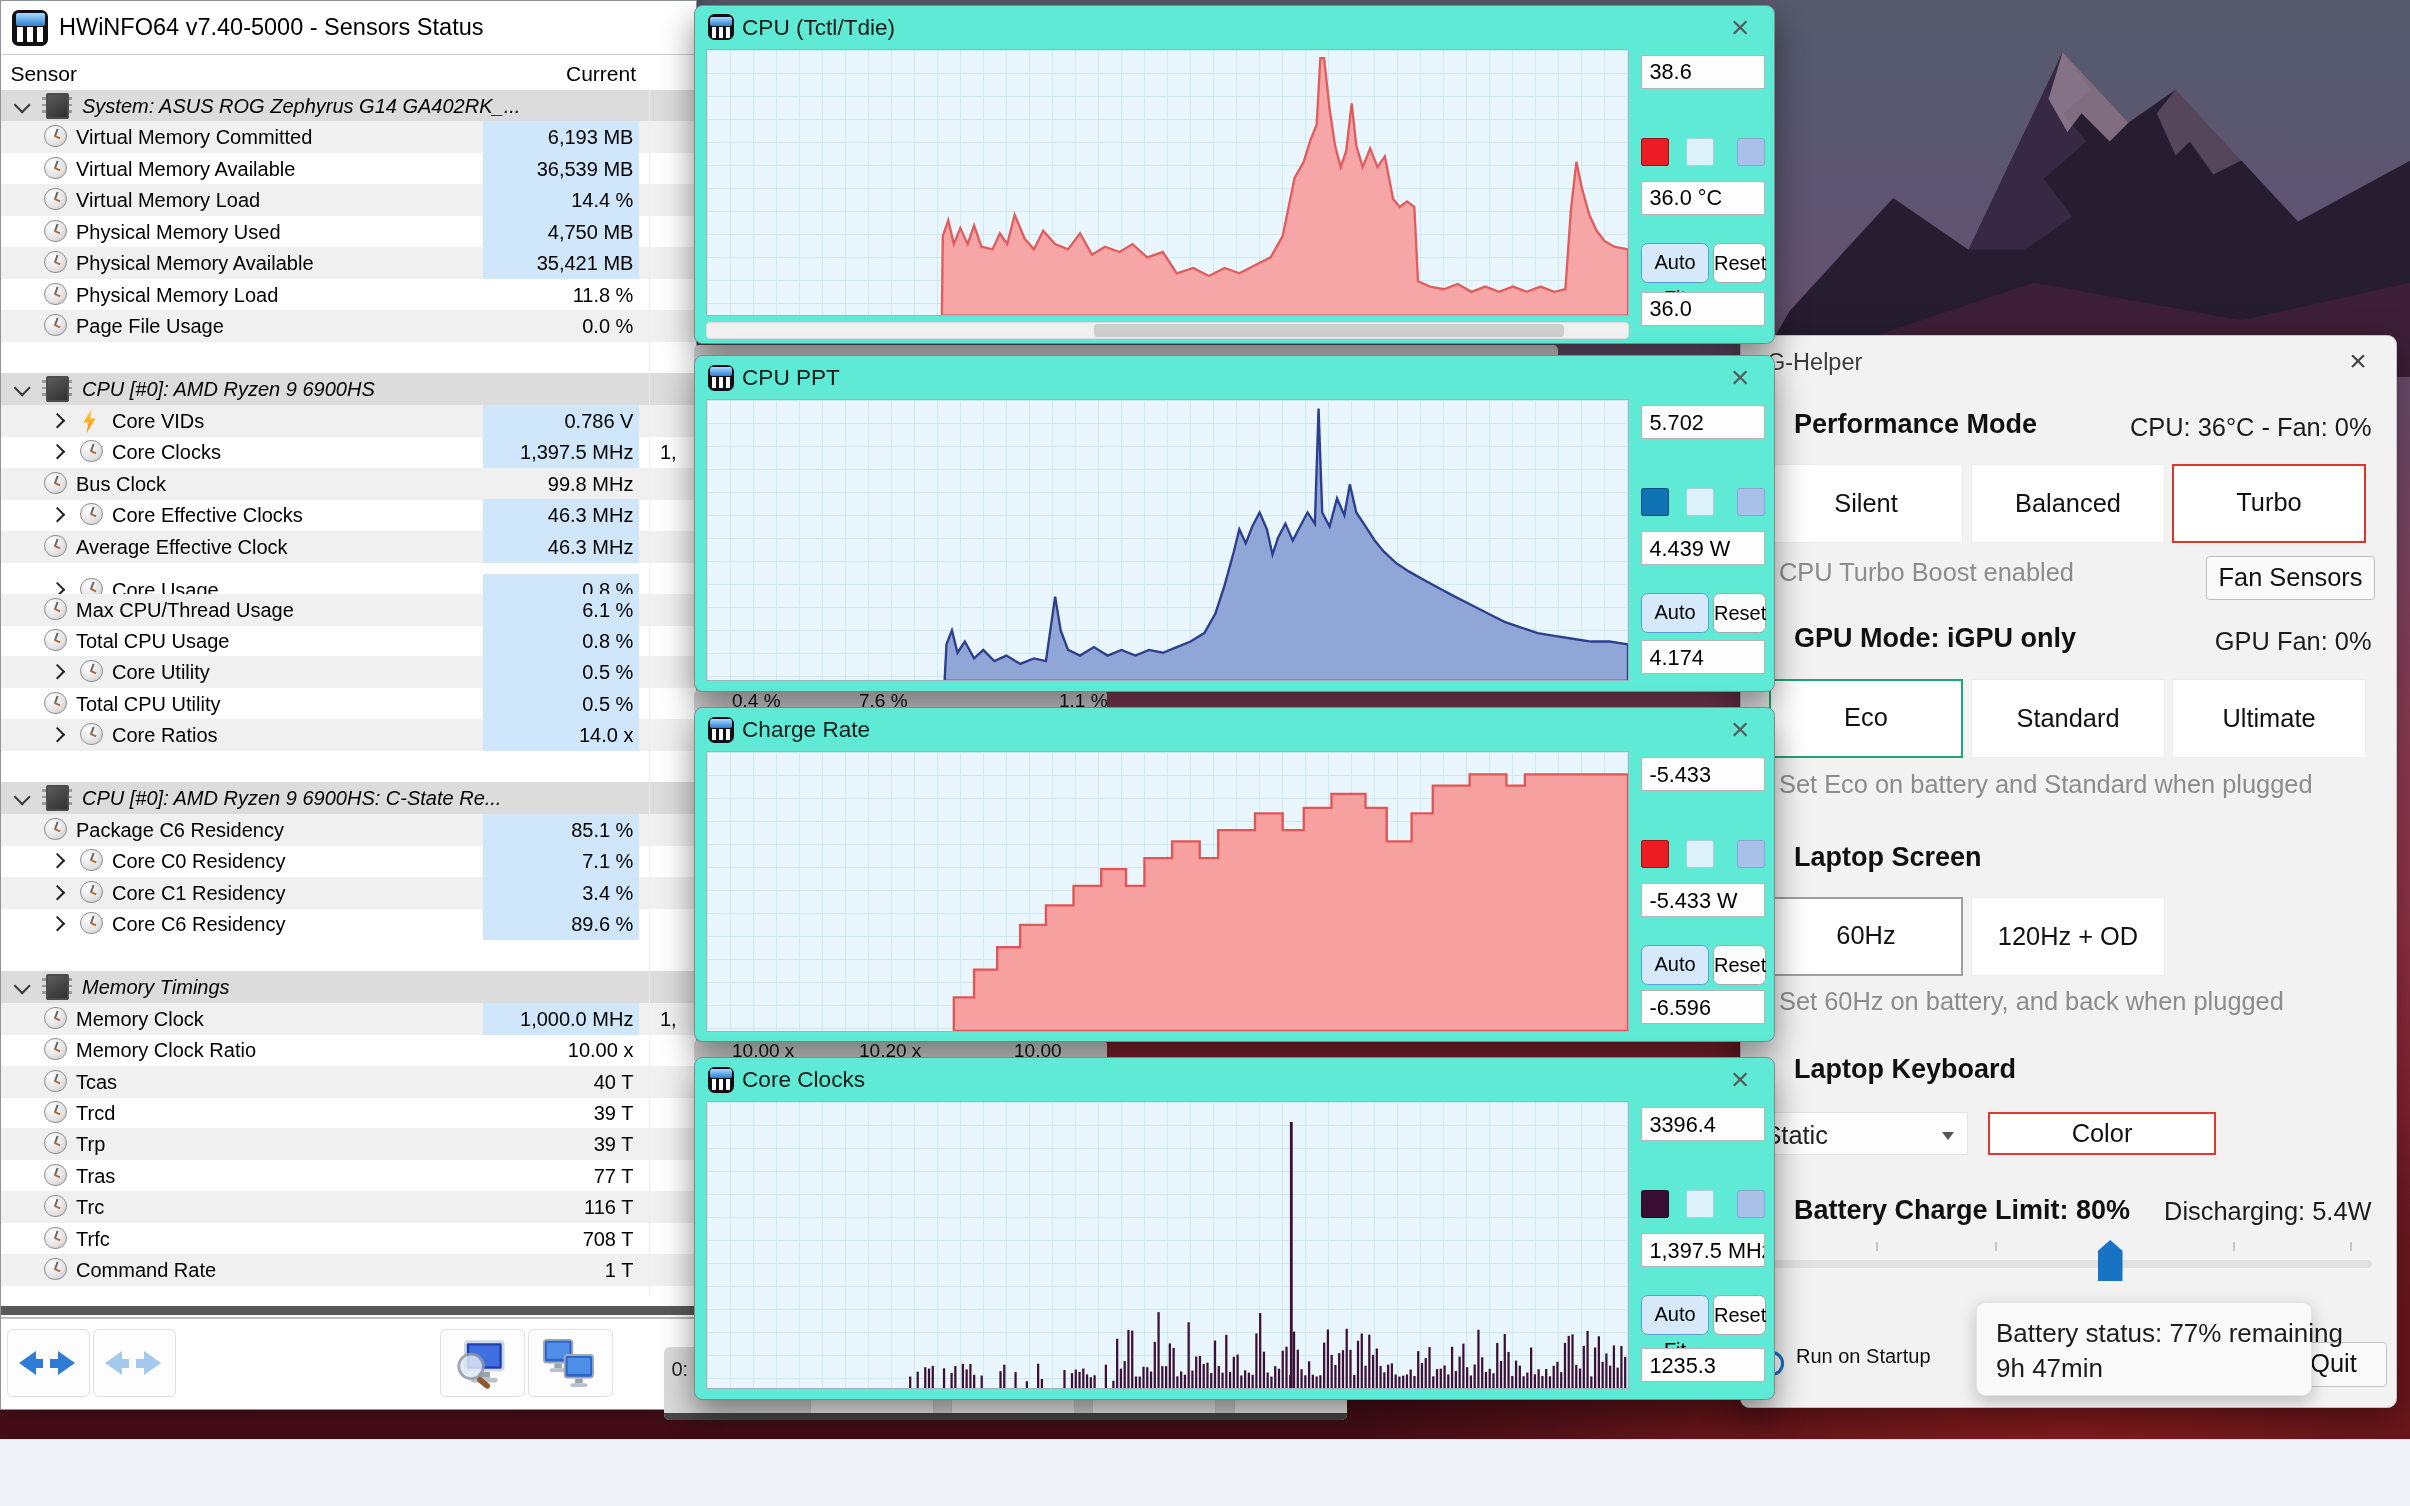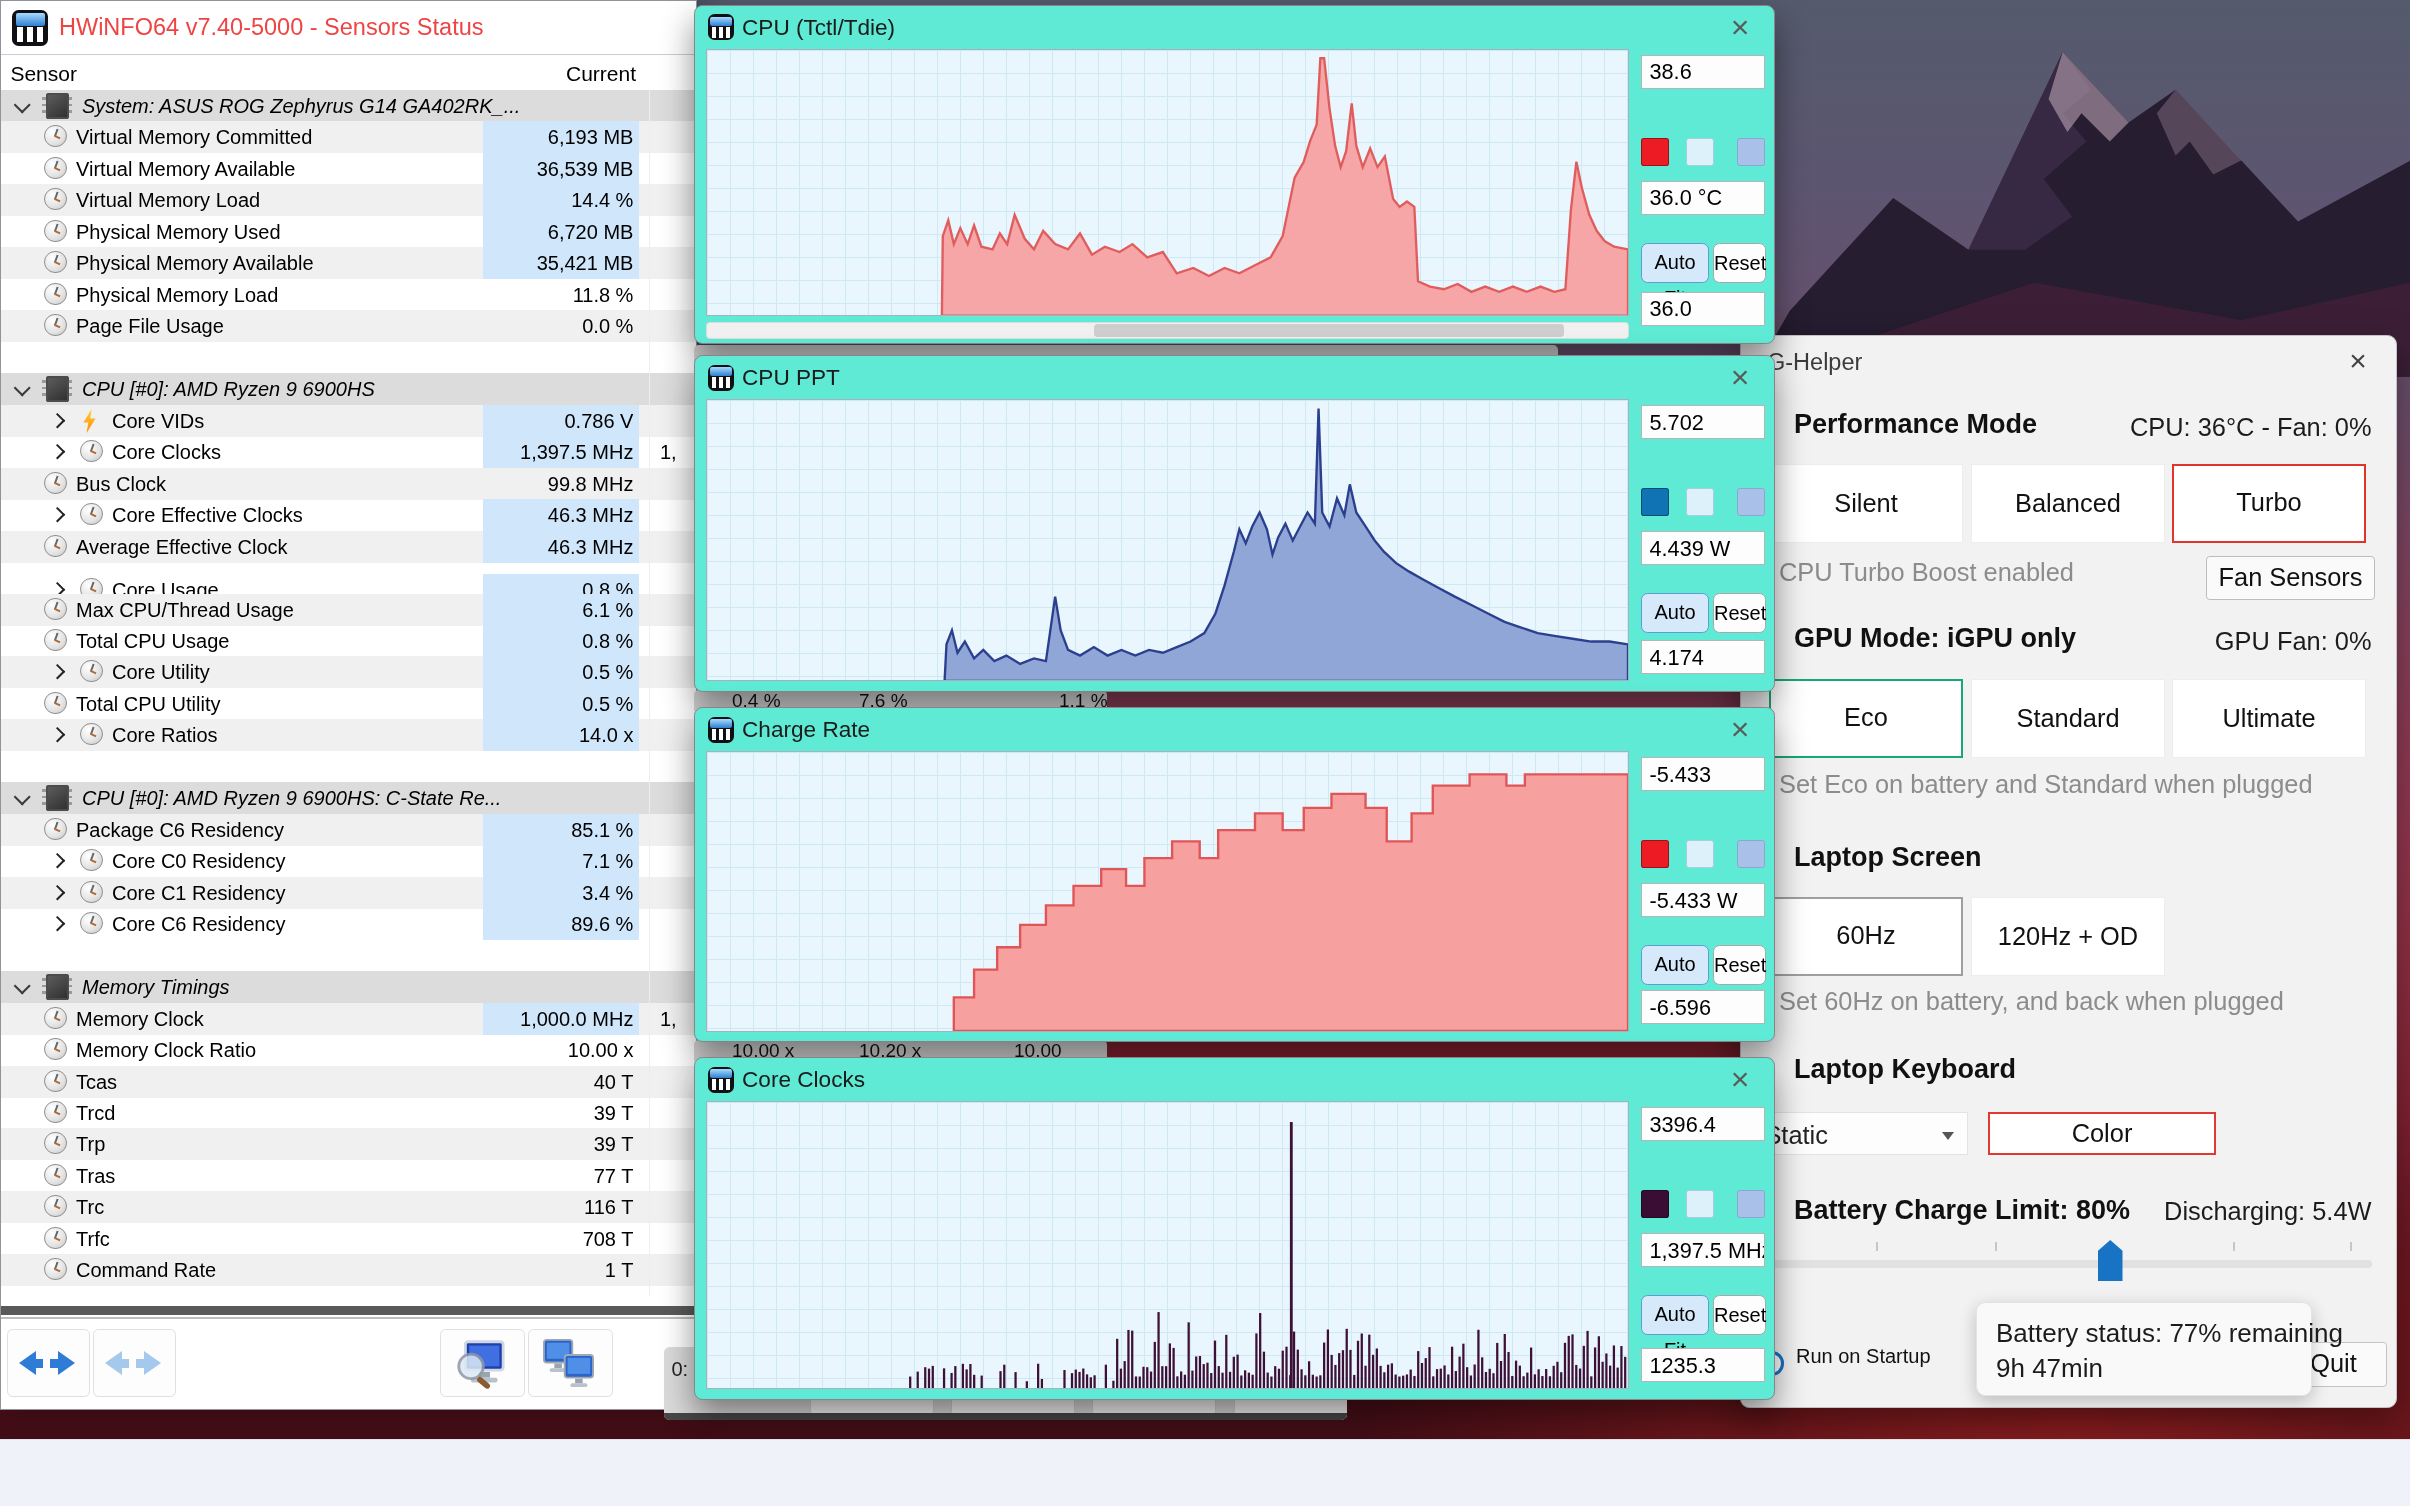--- a/index.html
+++ b/index.html
@@ -11,21 +11,21 @@
     background:
       radial-gradient(1036px 471px at 86% 98%, rgba(210,45,40,.55), transparent 70%),
       radial-gradient(847px 565px at 99% 55%, rgba(160,60,90,.45), transparent 75%),
       linear-gradient(180deg,#545b6c 0%,#5d5571 13%,#6b4e6c 26%,#7d4762 38%,#893a52 50%,#8c2b3c 62%,#7e1d2a 74%,#5a121c 87%,#330a12 100%);}
   #mountain{position:absolute;top:0;right:0;}
 
   
   #sensors{position:absolute;left:0;top:0;width:697px;height:1410px;background:#fff;
     border:0.9px solid #8f949b;box-shadow:7.5px 0 24.5px rgba(0,0,0,.35);box-sizing:border-box;}
   #sens-titlebar{position:absolute;left:0;top:0;right:0;height:53px;background:#ffffff;}
-  #sens-title{position:absolute;left:58px;top:13px;font-size:23.5px;color:#ef4444;white-space:nowrap;}
+  #sens-title{position:absolute;left:58px;top:13px;font-size:23.5px;color:#000000;white-space:nowrap;}
   .hwicon{display:block;position:relative;background:#101014;border-radius:6.6px;overflow:hidden;}
   .hwicon .band{position:absolute;left:9%;right:9%;top:9%;height:36%;background:linear-gradient(180deg,#a6dbff,#2e7fd0);border-radius:1.9px;}
   .hwicon .bars{position:absolute;left:14%;right:14%;bottom:10%;height:42%;
     background:linear-gradient(90deg,#fff 0 22%,transparent 22% 39%,#fff 39% 61%,transparent 61% 78%,#fff 78% 100%);}
   #sens-header{position:absolute;left:0;top:53px;right:0;height:36px;background:#fff;border-top:0.9px solid #c9ced4;border-bottom:0.9px solid #e2e2e2;}
   #sens-header .h1{position:absolute;left:9.4px;top:6.6px;font-size:21px;color:#000;}
   #sens-header .h2{position:absolute;left:484px;width:151px;top:6.6px;font-size:21px;color:#000;text-align:right;}
   #sensor-rows{position:absolute;left:0;top:89px;right:0;}
   .srow{position:absolute;left:0;right:0;height:32px;font-size:20px;color:#000;}
   .srow.shade{background:#f0f0f0;}
@@ -250,21 +250,21 @@
           </span>
           <span class="lbl" style="left: 75px;">Virtual Memory Load</span>
           <span class="val hl">14.4 %</span>
         </div>
         <div class="srow" style="top: 126px;">
           <span class="clk" style="left: 43px;">
             <i></i>
             <i class="h2"></i>
           </span>
           <span class="lbl" style="left: 75px;">Physical Memory Used</span>
-          <span class="val hl">6,720 MB</span>
+          <span class="val hl">4,750 MB</span>
         </div>
         <div class="srow shade" style="top: 157px;">
           <span class="clk" style="left: 43px;">
             <i></i>
             <i class="h2"></i>
           </span>
           <span class="lbl" style="left: 75px;">Physical Memory Available</span>
           <span class="val hl">35,421 MB</span>
         </div>
         <div class="srow" style="top: 189px;">

